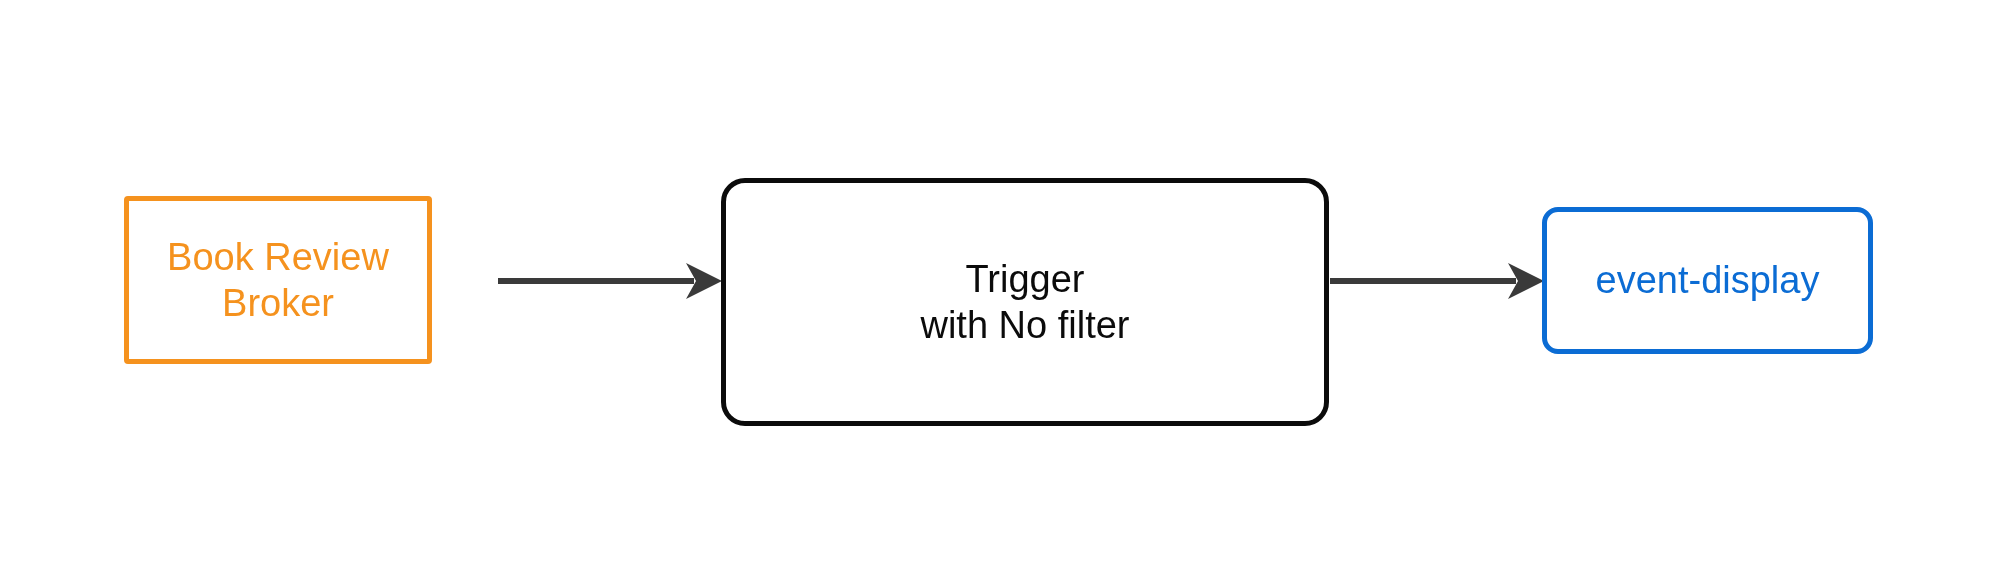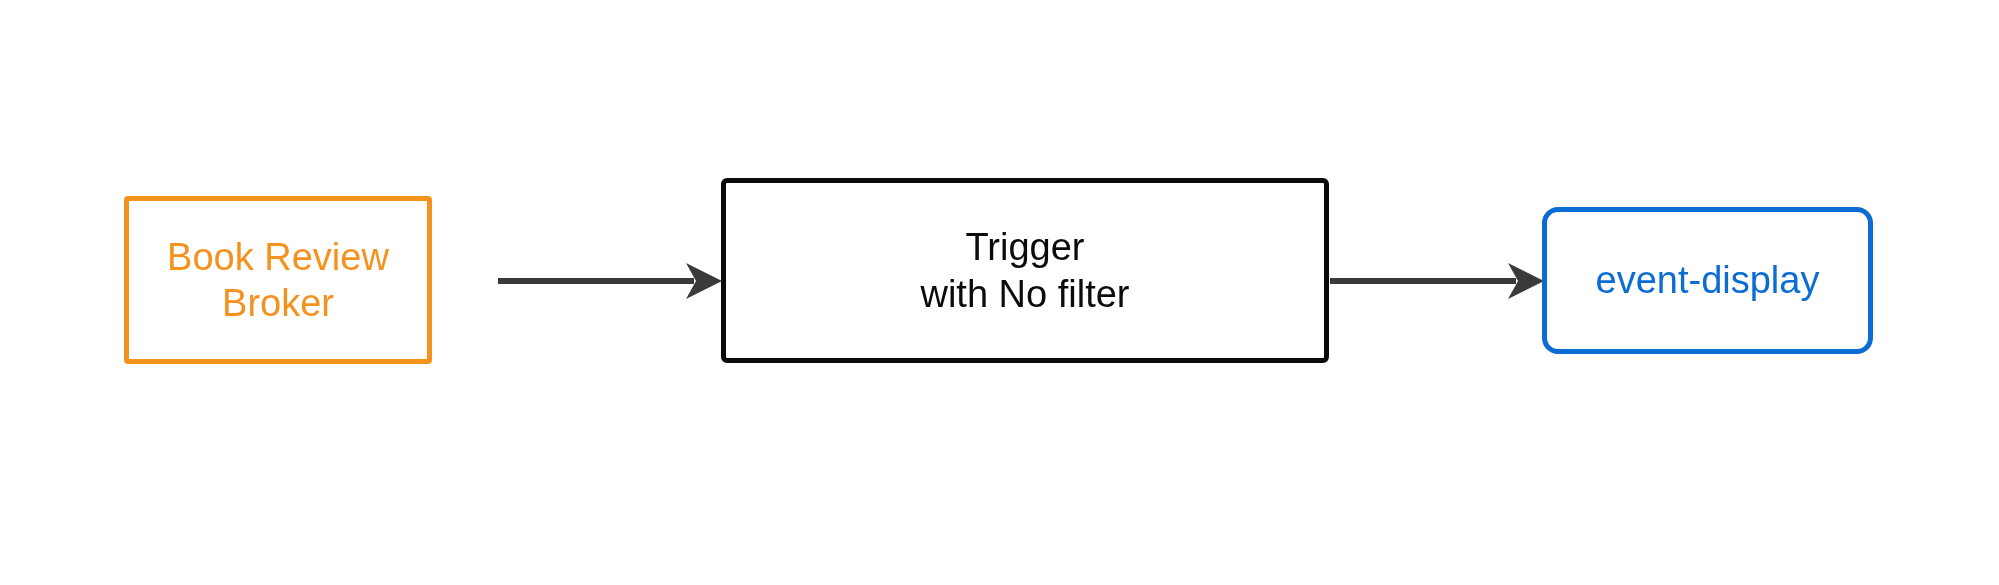--- a/index.html
+++ b/index.html
@@ -45,23 +45,23 @@
     border-radius: 4px;
     color: #F5921E;
     font-size: 38px;
   }
 
   
   #node-trigger {
     left: 721px;
     top: 178px;
     width: 608px;
-    height: 185px;
+    height: 248px;
     border: 5px solid #0b0b0b;
-    border-radius: 6px;
+    border-radius: 24px;
     color: #0b0b0b;
     font-size: 38px;
     justify-content: center;
   }
 
   
   #node-sink {
     left: 1542px;
     top: 207px;
     width: 331px;

